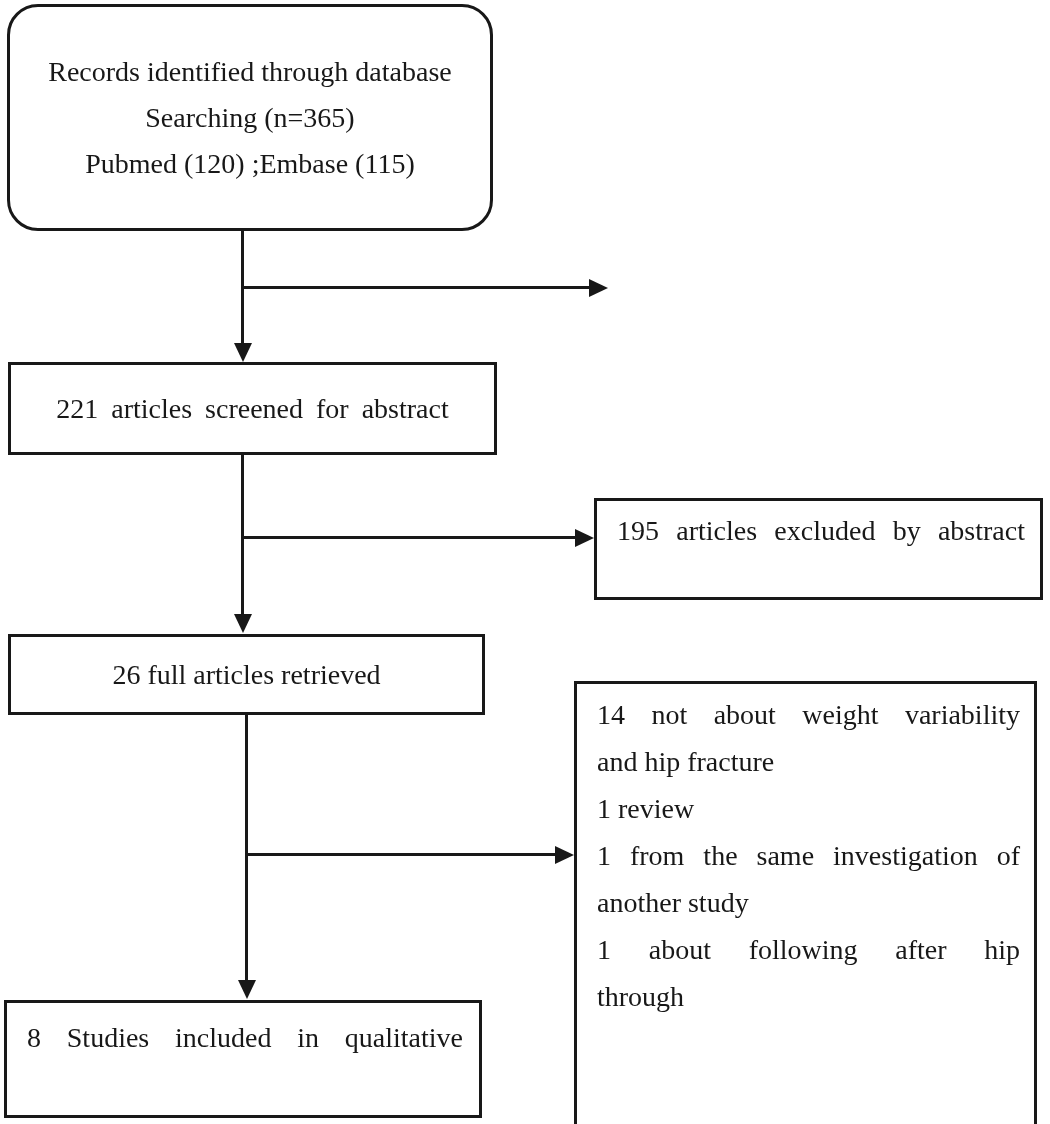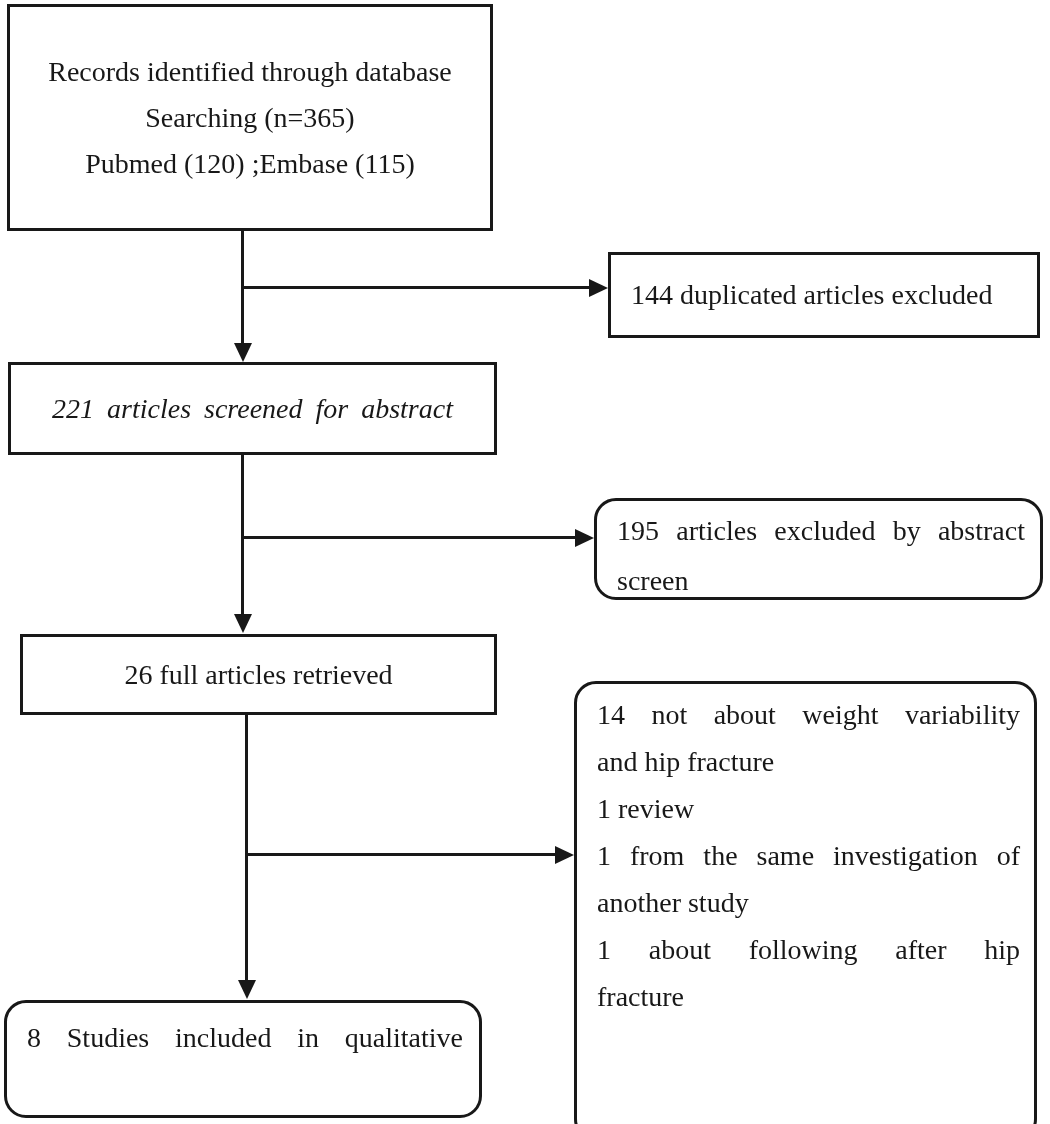--- a/index.html
+++ b/index.html
@@ -29,28 +29,27 @@
     flex-direction: column;
     justify-content: center;
     text-align: center;
   }
   .left-middle-box {
     display: flex;
     align-items: center;
   }
   .para-box {
     text-align: left;
-    border-radius: 22px;
   }
   .bline { display: block; }
   .stretch {
     text-align: justify;
     text-align-last: justify;
   }
-  .wide-words { word-spacing: 6px; font-style: italic; }
+  .wide-words { word-spacing: 6px; }
   .conn-v, .conn-h {
     position: absolute;
     background: #181818;
   }
   .conn-v { width: 3px; }
   .conn-h { height: 3px; }
   .arrow-down {
     position: absolute;
     width: 0; height: 0;
     border-left: 9px solid transparent;
@@ -59,81 +58,77 @@
   }
   .arrow-right {
     position: absolute;
     width: 0; height: 0;
     border-top: 9px solid transparent;
     border-bottom: 9px solid transparent;
     border-left: 19px solid #181818;
   }
 
   
-  #box-identification { left: 7px;   top: 4px;    width: 486px; height: 227px; }
+  #box-identification { left: 7px;   top: 4px;    width: 486px; height: 227px; border-radius: 31px; }
   #box-duplicates     { left: 608px; top: 252px;  width: 432px; height: 86px;  padding-left: 20px; }
   #box-screened       { left: 8px;   top: 362px;  width: 489px; height: 93px;  }
   #box-abstract-excl  { left: 594px; top: 498px;  width: 449px; height: 102px; padding: 5px 15px 0 20px; line-height: 50px; }
-  #box-full-retrieved { left: 20px;   top: 634px;  width: 477px; height: 81px; align-items: center;  }
+  #box-full-retrieved { left: 8px;   top: 634px;  width: 477px; height: 81px; align-items: center;  }
   #box-fulltext-excl  { left: 574px; top: 681px;  width: 463px; height: 460px; padding: 7px 14px 4px 20px; line-height: 47px; }
   #box-included       { left: 4px;   top: 1000px; width: 478px; height: 118px; padding: 10px 16px 8px 20px; line-height: 50px; }
 </style>
 </head>
 <body>
 
 <div id="canvas">
 
   <div class="box center-box" id="box-identification">
     <span class="bline">Records identified through database</span>
     <span class="bline">Searching (n=365)</span>
     <span class="bline">Pubmed (120) ;Embase (115)</span>
   </div>
 
   <div class="conn-v" style="left:241px; top:231px; height:113px;"></div>
   <div class="arrow-down" style="left:234px; top:343px;"></div>
 
   <div class="conn-h" style="left:241px; top:286px; width:349px;"></div>
   <div class="arrow-right" style="left:589px; top:279px;"></div>
 
-  <div class="box left-middle-box" id="box-duplicates">
-    <span>144 duplicated articles excluded</span>
-  </div>
 
   <div class="box center-box wide-words" id="box-screened">
     <span>221 articles screened for abstract</span>
   </div>
 
   <div class="conn-v" style="left:241px; top:455px; height:160px;"></div>
   <div class="arrow-down" style="left:234px; top:614px;"></div>
 
   <div class="conn-h" style="left:241px; top:536px; width:335px;"></div>
   <div class="arrow-right" style="left:575px; top:529px;"></div>
 
   <div class="box para-box" id="box-abstract-excl">
     <span class="bline stretch">195 articles excluded by abstract</span>
-    <span class="bline">screen</span>
   </div>
 
   <div class="box center-box" id="box-full-retrieved">
     <span>26 full articles retrieved</span>
   </div>
 
   <div class="conn-v" style="left:245px; top:715px; height:266px;"></div>
   <div class="arrow-down" style="left:238px; top:980px;"></div>
 
   <div class="conn-h" style="left:245px; top:853px; width:310px;"></div>
   <div class="arrow-right" style="left:555px; top:846px;"></div>
 
   <div class="box para-box" id="box-fulltext-excl">
     <span class="bline stretch">14 not about weight variability</span>
     <span class="bline">and hip fracture</span>
     <span class="bline">1 review</span>
     <span class="bline stretch">1 from the same investigation of</span>
     <span class="bline">another study</span>
     <span class="bline stretch">1 about following after hip</span>
-    <span class="bline">fracture</span>
+    <span class="bline">through</span>
   </div>
 
   <div class="box para-box" id="box-included">
     <span class="bline stretch">8 Studies included in qualitative</span>
   </div>
 
 </div>
 
 </body></html>

